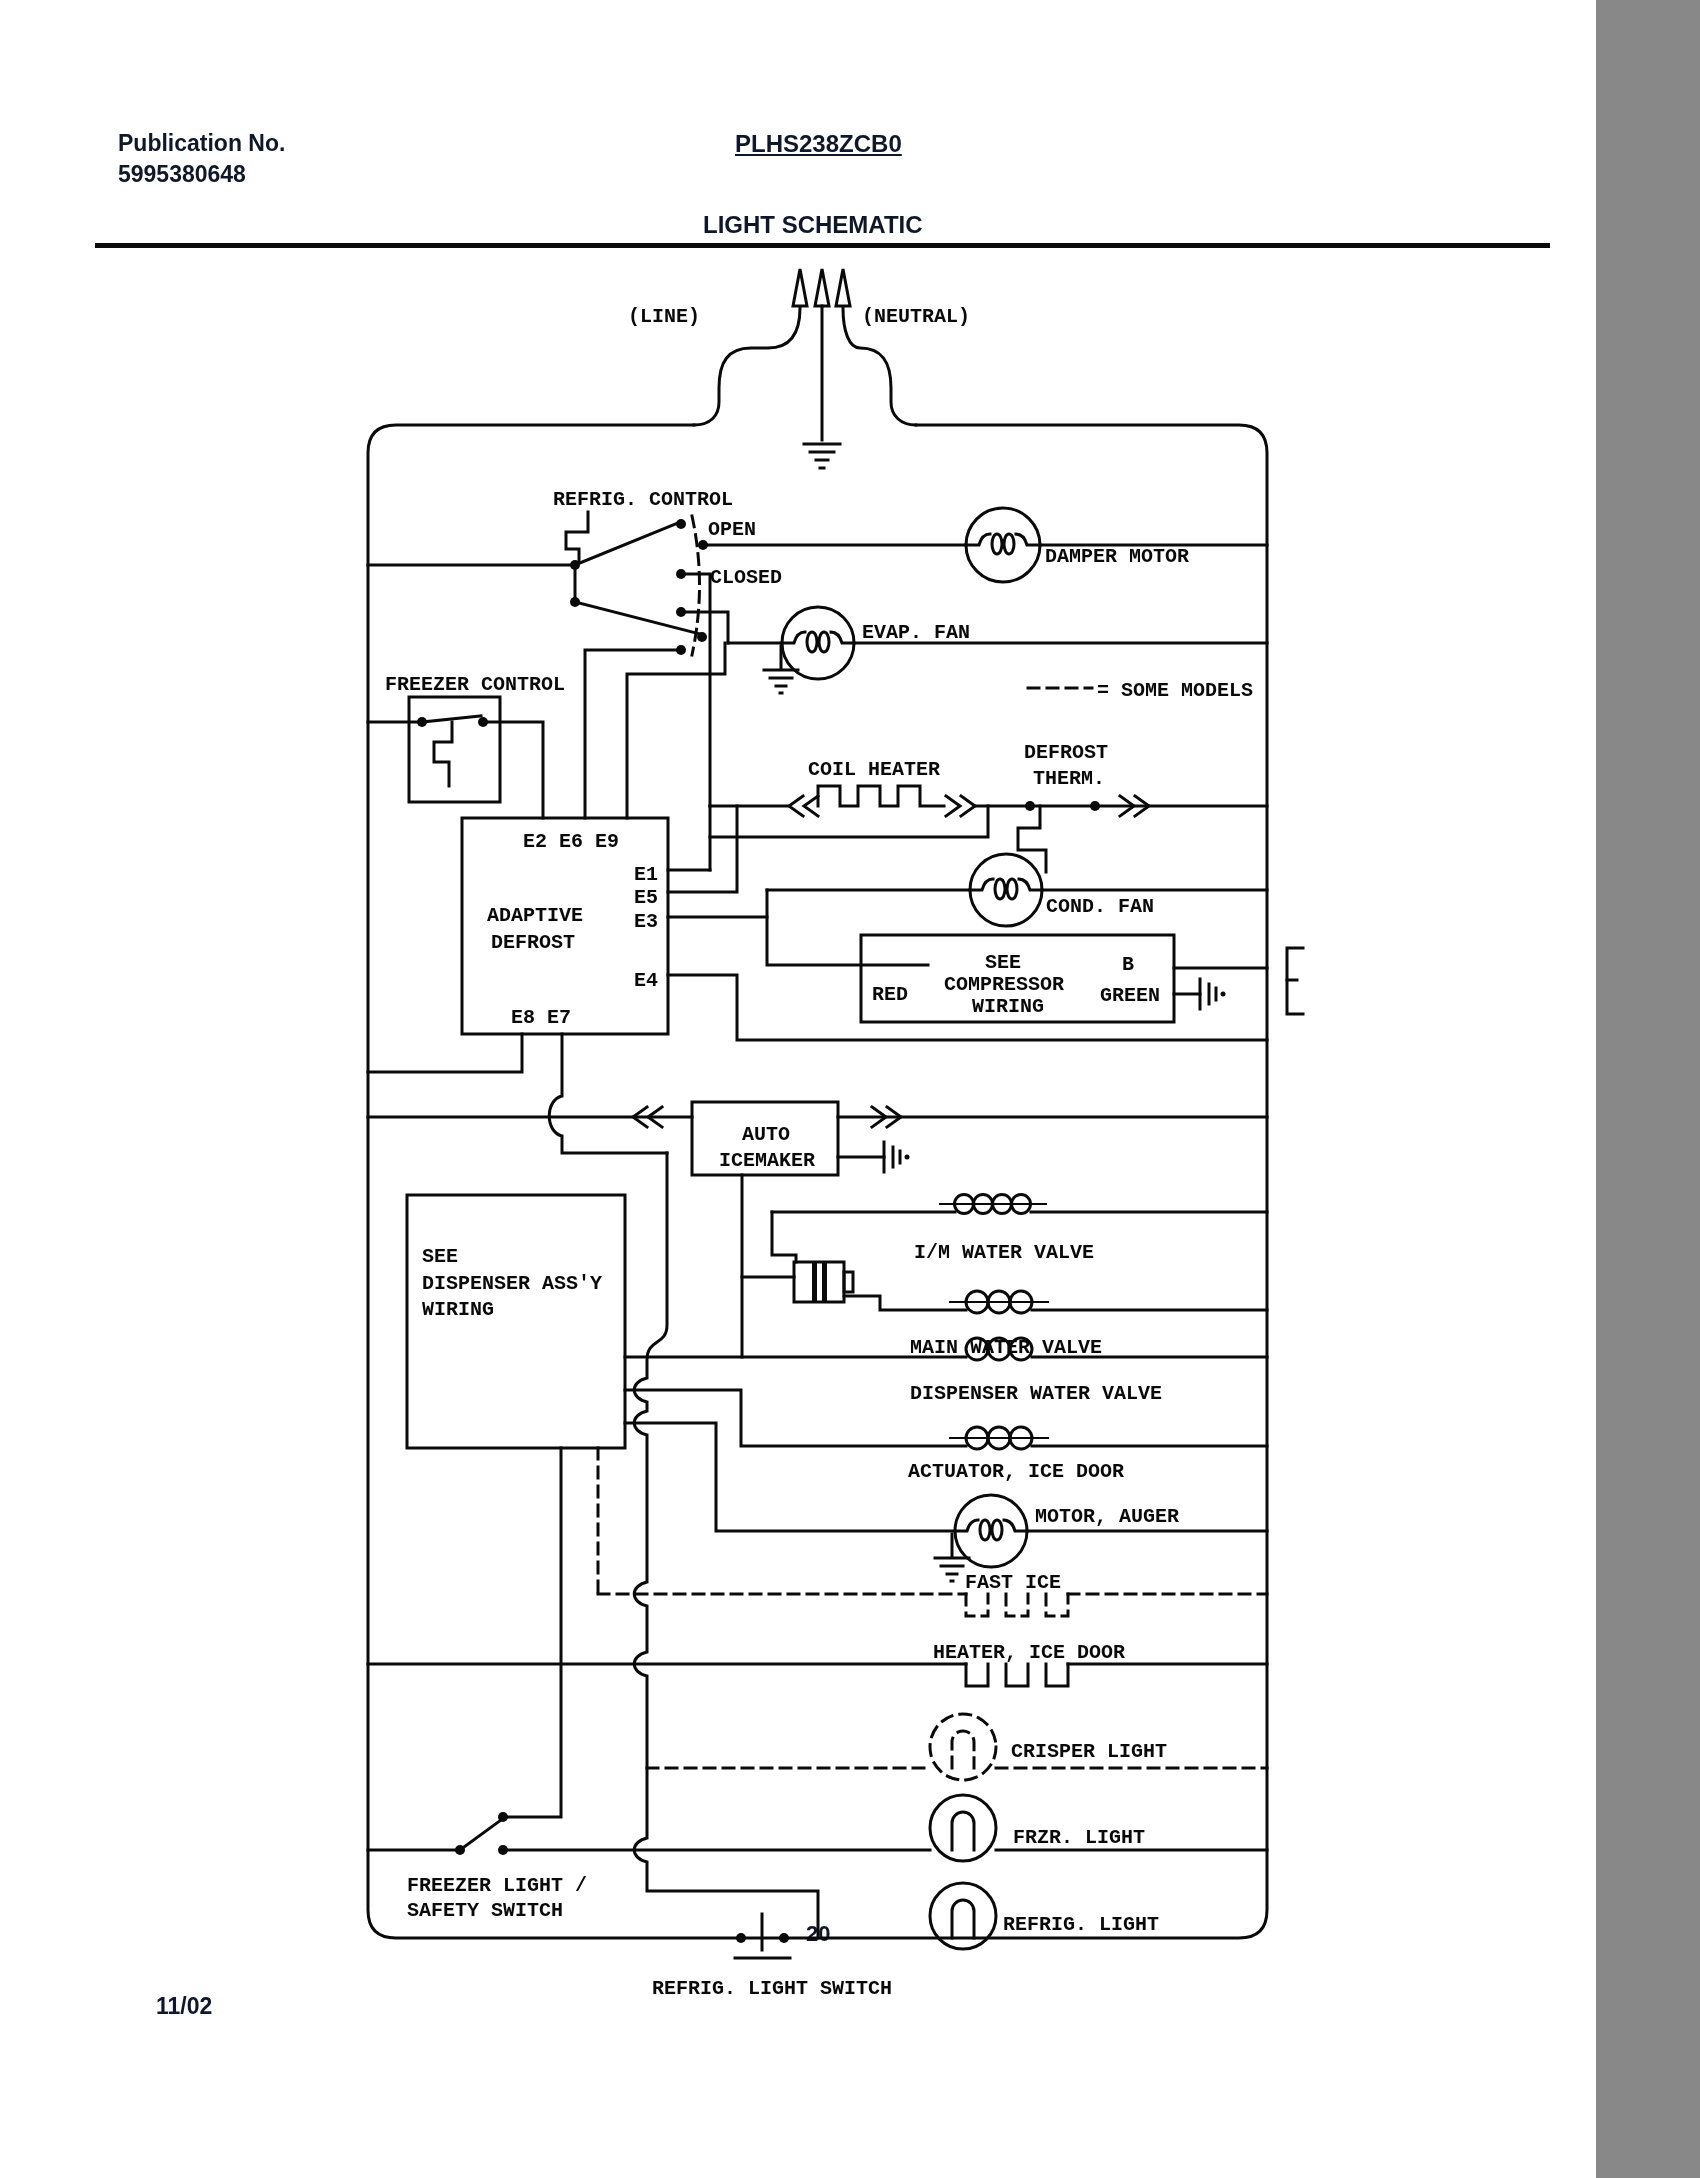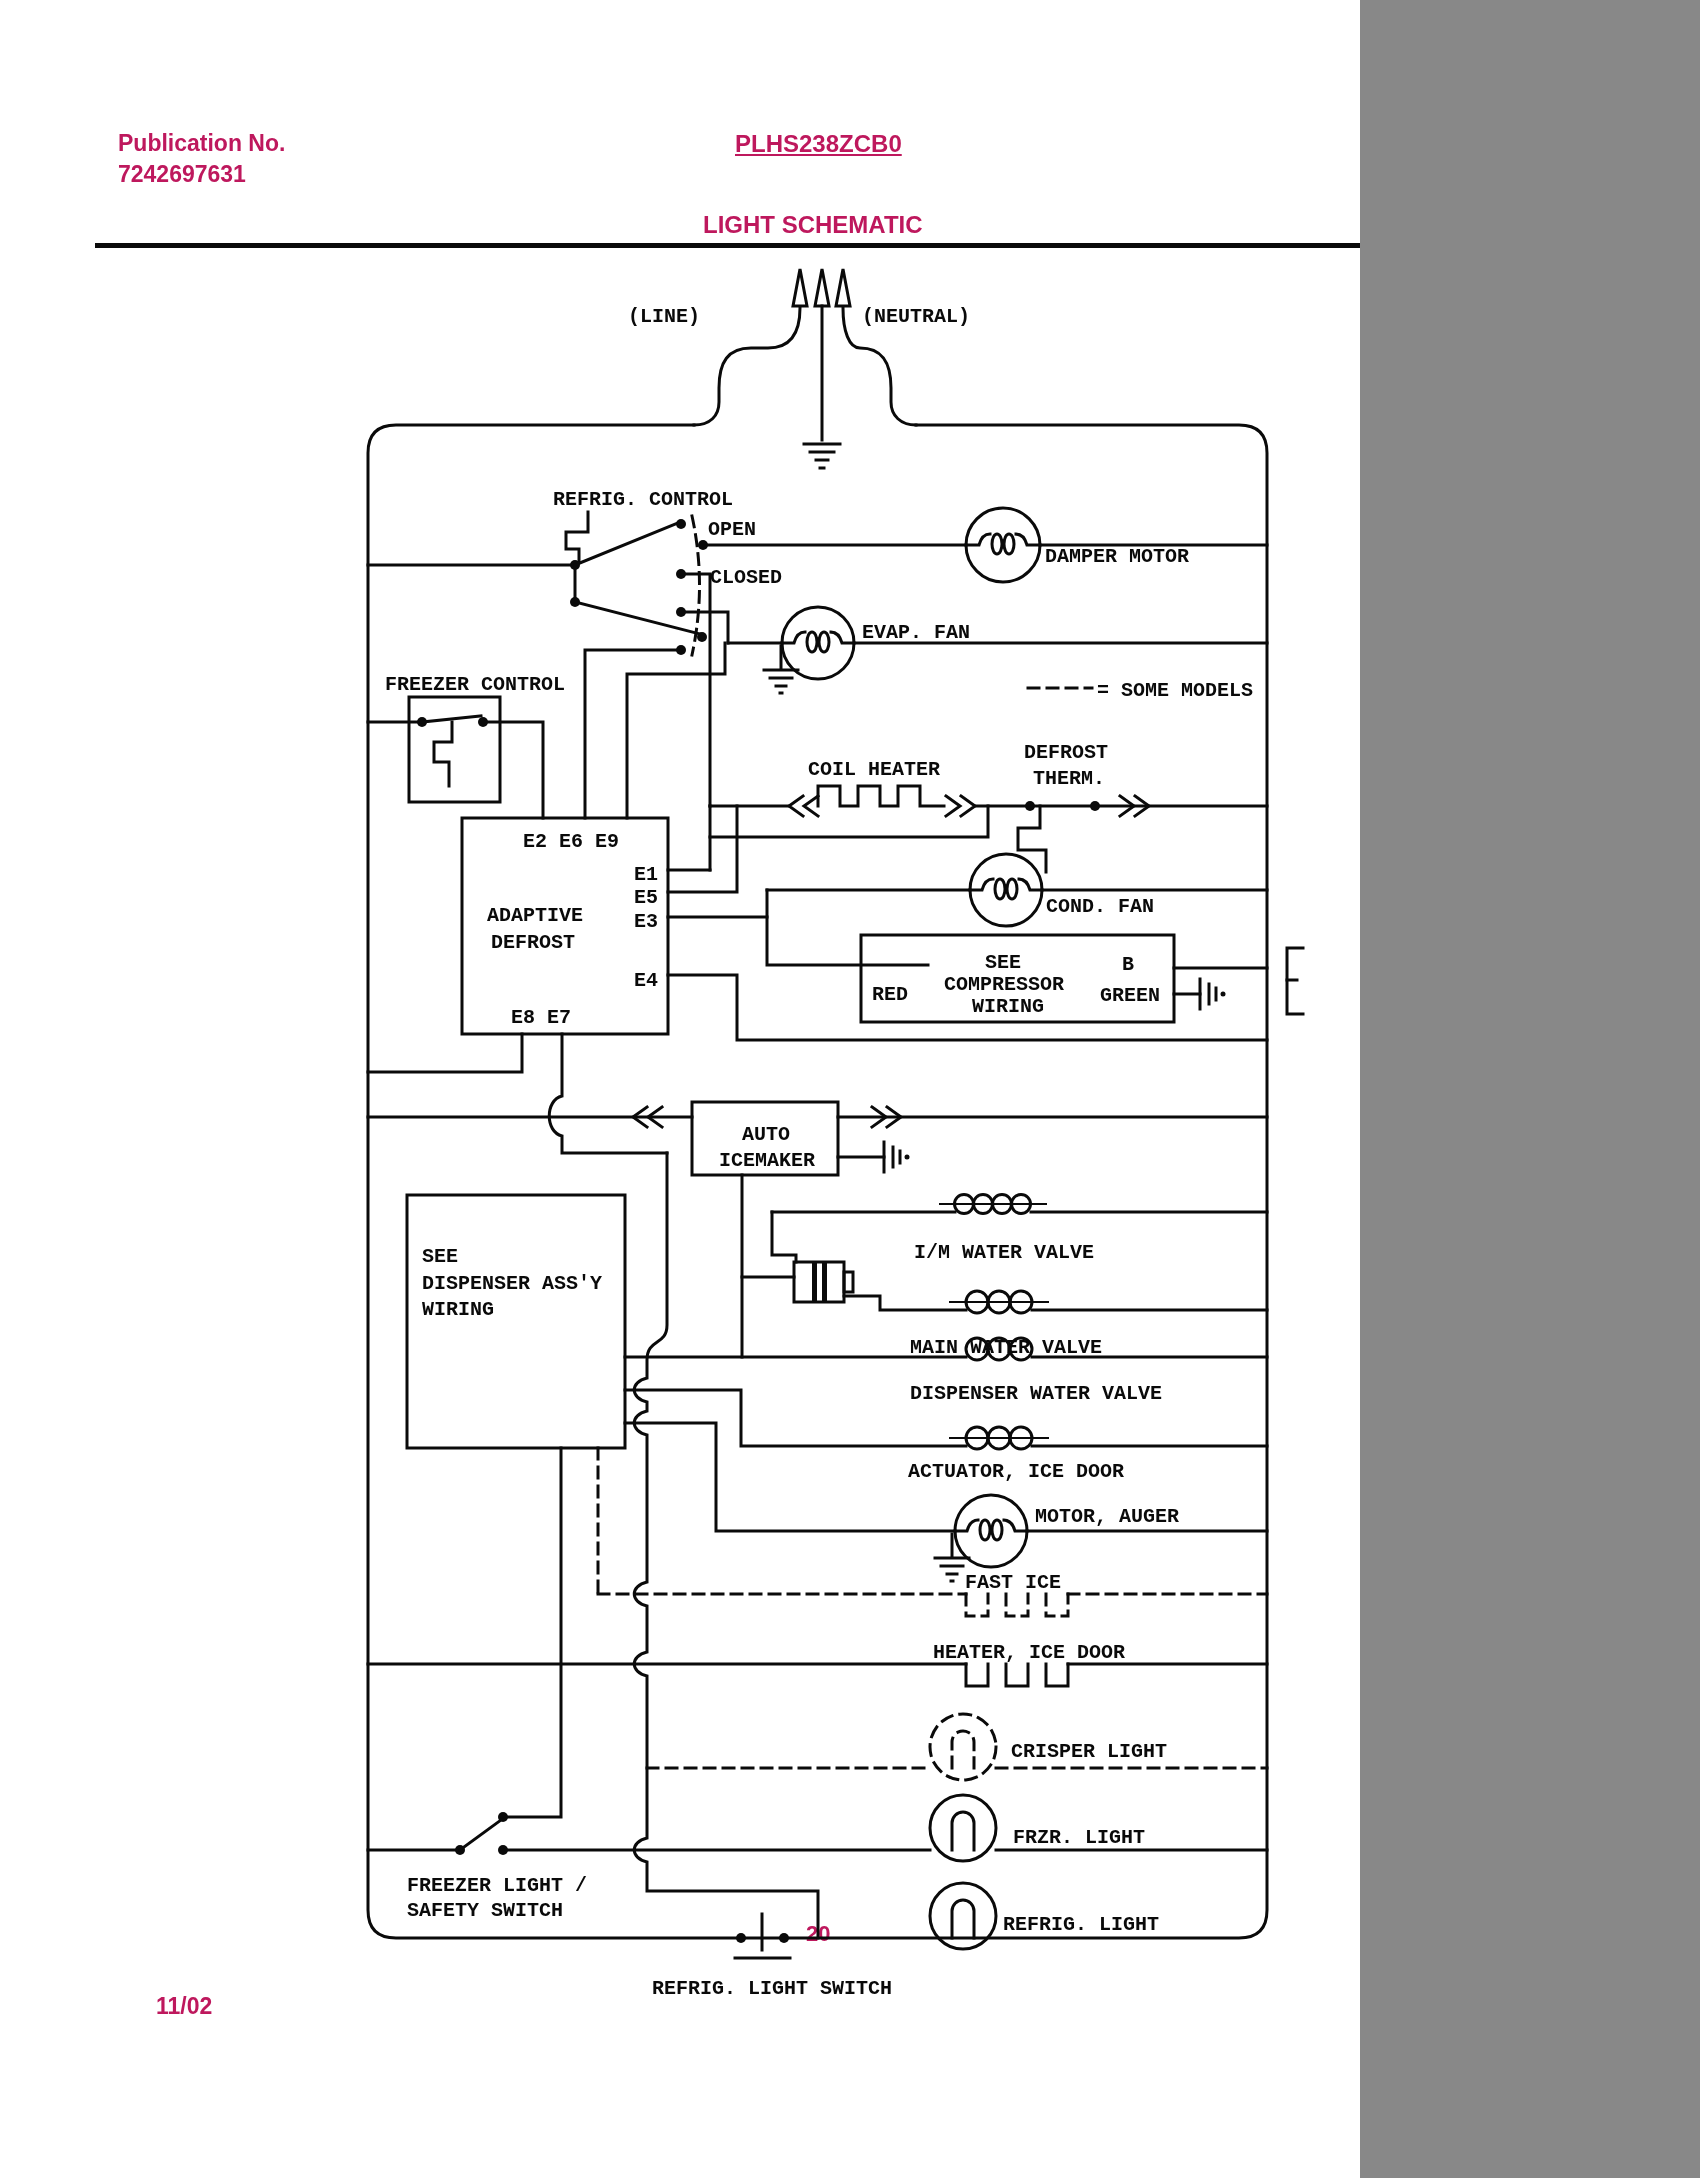--- a/index.html
+++ b/index.html
@@ -1,17 +1,17 @@
 <!DOCTYPE html>
 <html><head>
 <meta charset="utf-8">
 <style>
   html,body{margin:0;padding:0;background:#888;}
-  #page{position:relative;width:1360px;height:2178px;background:#ffffff;overflow:hidden;
-        font-family:"Liberation Sans",sans-serif;color:#be185d;}
+  #page{position:relative;width:1596px;height:2178px;background:#ffffff;overflow:hidden;
+        font-family:"Liberation Sans",sans-serif;color:#0f172a;}
   .hdr{position:absolute;font-weight:bold;white-space:pre;}
   #pub-label{left:118px;top:130px;font-size:23px;}
   #pub-number{left:118px;top:161px;font-size:23px;}
   #model-number{left:735px;top:130px;font-size:24px;text-decoration:underline;}
   #doc-title{left:703px;top:211px;font-size:24px;}
   #title-rule{position:absolute;left:95px;top:243px;width:1455px;height:5px;background:#0a0a0a;}
   #footer-date{left:118px;top:1993px;font-size:23px;margin-left:38px;}
   #footer-page{left:806px;top:1921px;font-size:22px;}
   svg{position:absolute;left:0;top:0;}
   svg *{stroke:#0a0a0a;stroke-width:3;fill:none;stroke-linecap:square;stroke-linejoin:miter;}
@@ -20,21 +20,21 @@
   svg .dot{fill:#0a0a0a;stroke:none;}
   svg .dash{stroke-dasharray:11 8;}
   svg .thin{stroke-width:2;}
   svg .blockfill{fill:#0a0a0a;stroke:none;}
 </style>
 </head>
 <body>
 
 <div id="page">
   <div class="hdr" id="pub-label">Publication No.</div>
-  <div class="hdr" id="pub-number">7242697631</div>
+  <div class="hdr" id="pub-number">5995380648</div>
   <div class="hdr" id="model-number">PLHS238ZCB0</div>
   <div class="hdr" id="doc-title">LIGHT SCHEMATIC</div>
   <div id="title-rule"></div>
   <div class="hdr" id="footer-date">11/02</div>
   <div class="hdr" id="footer-page">20</div>
 
   <svg width="1700" height="2178" viewBox="0 0 1700 2178">
 
     <g>
       <path d="M 694,425 L 396,425 Q 368,425 368,453 L 368,1910 Q 368,1938 396,1938 L 1239,1938 Q 1267,1938 1267,1910 L 1267,453 Q 1267,425 1239,425 L 916,425"></path>

